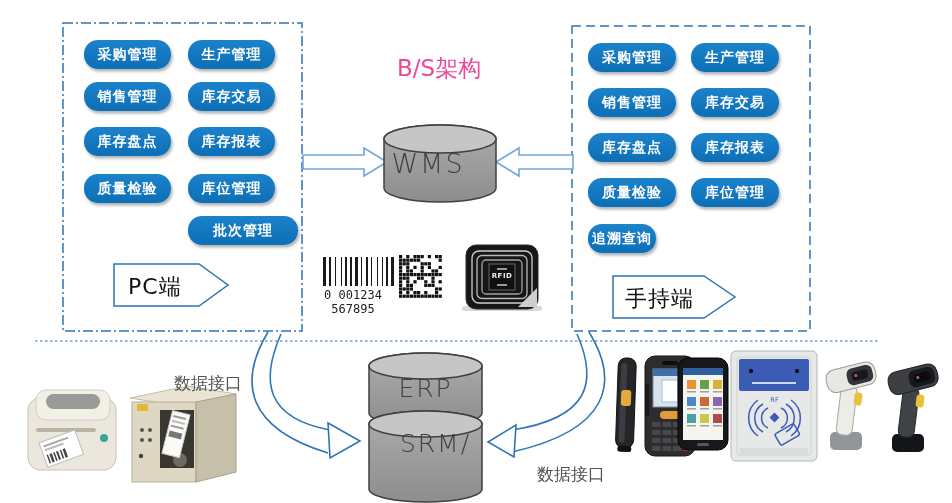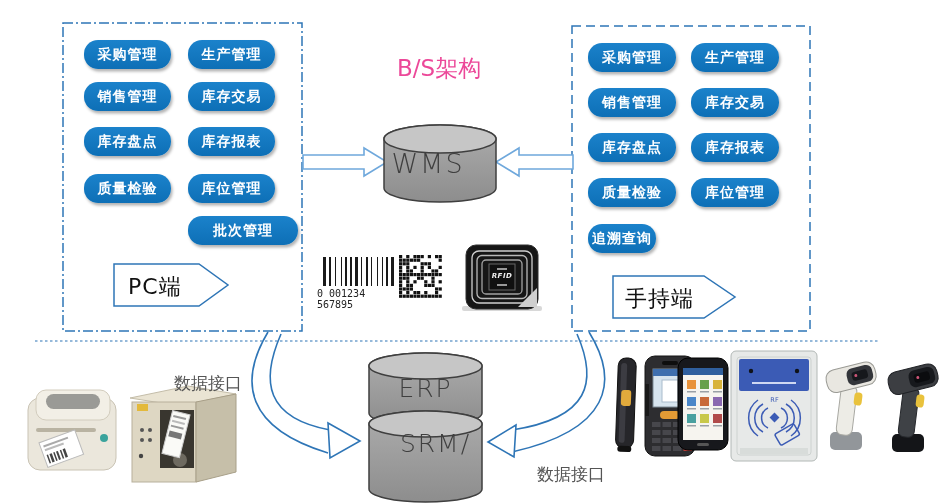--- a/index.html
+++ b/index.html
@@ -8,24 +8,24 @@
   #bg{position:absolute;left:0;top:0;}
   .chip{position:absolute;height:29px;border-radius:14px;
         background:linear-gradient(180deg,#1b82cb,#0d6fb6);
         box-shadow:1.5px 2.5px 3px rgba(0,0,0,.3);
         color:#fff;font-size:14px;font-weight:bold;letter-spacing:1px;
         display:flex;align-items:center;justify-content:center;}
   .pent-label{position:absolute;font-size:22px;color:#111;letter-spacing:1px;}
   .title{position:absolute;left:397px;top:53px;font-size:23px;color:#ec4899;}
   .db-label{position:absolute;text-align:center;color:#3f3f3f;font-weight:300;letter-spacing:2px;}
   .iface-label{position:absolute;font-size:17px;color:#555;margin-top:15px;}
-  .barcode-digits{position:absolute;left:317px;top:288px;width:72px;
-        font-family:"DejaVu Sans Mono","Liberation Mono",monospace;font-size:10px;color:#222;}
+  .barcode-digits{position:absolute;left:317px;top:288px;width:72px;text-align:center;
+        font-family:"DejaVu Sans Mono","Liberation Mono",monospace;font-size:12px;color:#222;}
   .rfid-label{position:absolute;left:489px;top:272px;width:26px;text-align:center;
-        font-size:7px;font-weight:bold;color:#eee;letter-spacing:.5px;font-style:italic;}
+        font-size:7px;font-weight:bold;color:#eee;letter-spacing:.5px;}
   .rf-label{position:absolute;left:766px;top:396px;width:17px;text-align:center;
         font-size:6.5px;font-weight:normal;color:#3b5bb5;}
   .overlay{position:absolute;z-index:2;}
 </style>
 </head>
 <body>
 
 <div id="stage">
 
 <svg id="bg" width="952" height="503" viewBox="0 0 952 503" xmlns="http://www.w3.org/2000/svg">

